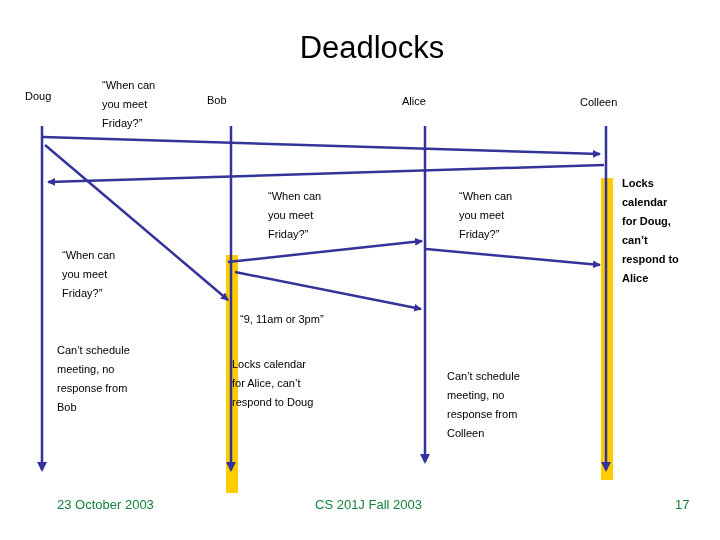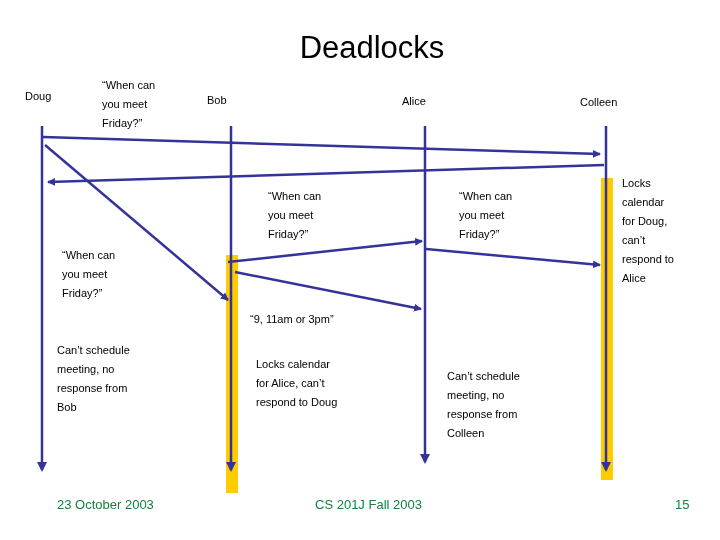--- a/index.html
+++ b/index.html
@@ -90,23 +90,23 @@
     <line x1="33" y1="145" x2="216" y2="300" stroke="#333399" stroke-width="2.5" marker-end="url(#ah)"></line>
     <line x1="216" y1="262" x2="410" y2="241" stroke="#333399" stroke-width="2.5" marker-end="url(#ah)"></line>
     <line x1="414" y1="249" x2="588" y2="265" stroke="#333399" stroke-width="2.5" marker-end="url(#ah)"></line>
     <line x1="223" y1="272" x2="409" y2="309" stroke="#333399" stroke-width="2.5" marker-end="url(#ah)"></line>
   </svg>
 
   <div class="note" style="left:90px; top:76px; width:86px;">“When can<br>you meet<br>Friday?”</div>
   <div class="note" style="left:50px; top:246px; width:120px;">“When can<br>you meet<br>Friday?”</div>
   <div class="note" style="left:256px; top:187px; width:110px;">“When can<br>you meet<br>Friday?”</div>
   <div class="note" style="left:447px; top:187px; width:110px;">“When can<br>you meet<br>Friday?”</div>
-  <div class="note" style="left:610px; top:174px; width:95px;">Locks<br>calendar<br>for Doug,<br>can’t<br>respond to<br>Alice</div>
-  <div class="note" style="left:238px; top:310px; width:170px;">“9, 11am or 3pm”</div>
+  <div class="note" style="left:610px; top:174px; width:95px;font-weight:bold;">Locks<br>calendar<br>for Doug,<br>can’t<br>respond to<br>Alice</div>
+  <div class="note" style="left:228px; top:310px; width:170px;">“9, 11am or 3pm”</div>
   <div class="note" style="left:45px; top:341px; width:150px;">Can’t schedule<br>meeting, no<br>response from<br>Bob</div>
-  <div class="note" style="left:244px; top:355px; width:160px;">Locks calendar<br>for Alice, can’t<br>respond to Doug</div>
+  <div class="note" style="left:220px; top:355px; width:160px;">Locks calendar<br>for Alice, can’t<br>respond to Doug</div>
   <div class="note" style="left:435px; top:367px; width:150px;">Can’t schedule<br>meeting, no<br>response from<br>Colleen</div>
 
   <div class="footer" style="left:45px; top:497px;">23 October 2003</div>
   <div class="footer" style="left:303px; top:497px;">CS 201J Fall 2003</div>
-  <div class="footer" style="left:663px; top:497px;">15</div>
+  <div class="footer" style="left:663px; top:497px;">17</div>
 
 </div>
 
 </body></html>

